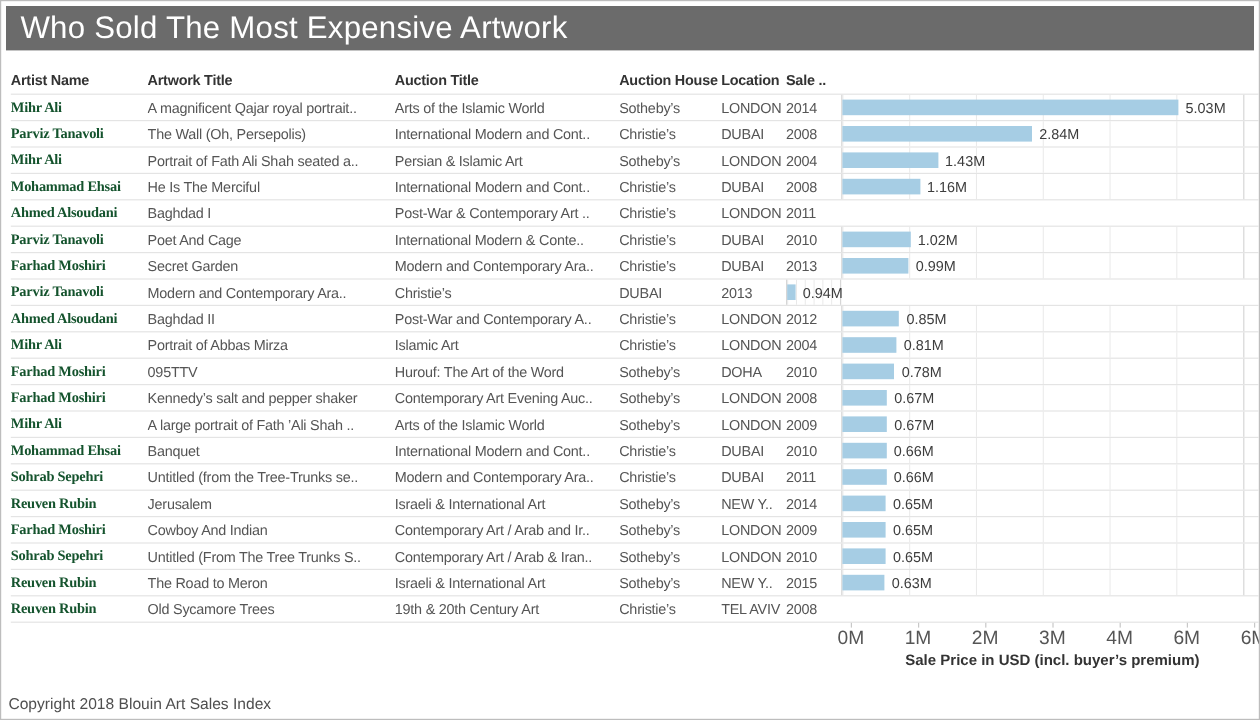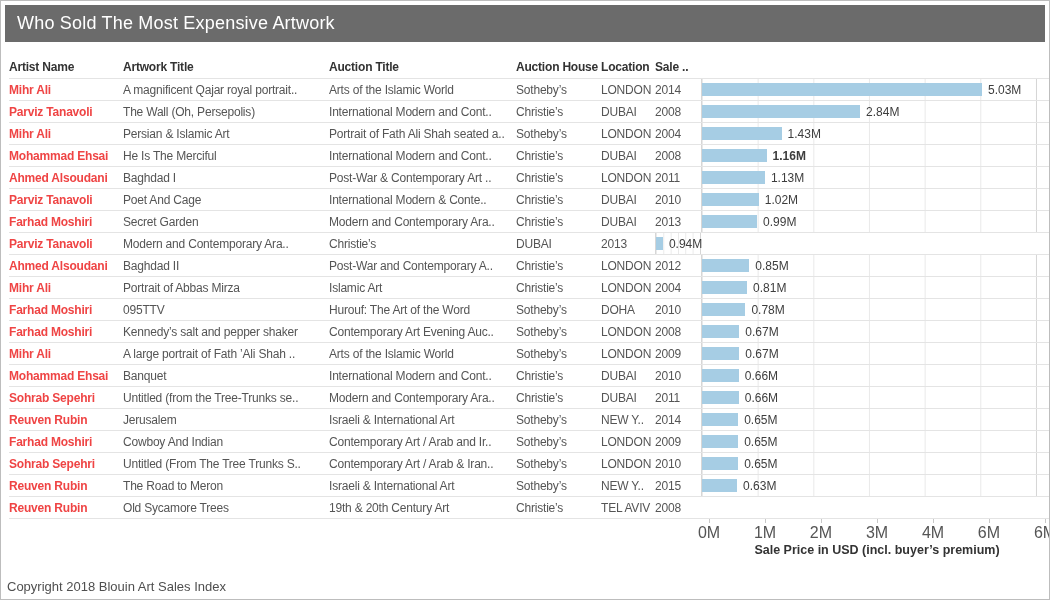--- a/index.html
+++ b/index.html
@@ -14,21 +14,21 @@
     overflow:hidden;
   }
 
   .banner {
     margin:4px 4px 0 4px;
     height:37px;
     background:var(--banner-bg,#6b6b6b);
     color:#ffffff;
     display:flex; align-items:center;
     padding-left:12px;
-    font-size:18px;
+    font-size:26px;
     letter-spacing:0.2px;
   }
 
   .table { margin-top:14px; padding-left:8px; }
 
   .grid-row {
     display:grid;
     grid-template-columns:114px 206px 187px 85px 54px 46px 336px;
     height:22px;
     align-items:center;
@@ -43,21 +43,21 @@
   .rows { border-top:1px solid #e4e4e4; }
 
   .trow { border-bottom:1px solid #e4e4e4; }
 
   .c {
     font-size:12px; color:#555555;
     letter-spacing:-0.2px;
     white-space:nowrap; overflow:hidden;
     padding-right:4px;
   }
-  .c.artist { font-weight:bold; color:#ef4444; }
+  .c.artist { font-weight:bold; color:#14532d;font-family:Liberation Serif, serif; }
 
   .chart-cell {
     position:relative;
     align-self:stretch; height:100%;
     padding:0;
     border-left:1px solid #d6d6d6;
     border-right:1px solid #d6d6d6;
     background-image:linear-gradient(to right,#e9e9e9 1px,transparent 1px);
     background-size:calc(100%/6) 100%;
     overflow:visible;
@@ -139,55 +139,51 @@
     <div class="c location">DUBAI</div>
     <div class="c year">2008</div>
     <div class="chart-cell">
       <div class="bar" style="width: 47.3333%;"></div>
       <span class="val" style="left: 47.3333%;">2.84M</span>
     </div>
   </div>
 
   <div class="grid-row trow">
     <div class="c artist">Mihr Ali</div>
+    <div class="c artwork">Portrait of Fath Ali Shah seated a..</div>
     <div class="c auction">Persian &amp; Islamic Art</div>
-    <div class="c artwork">Portrait of Fath Ali Shah seated a..</div>
     <div class="c house">Sotheby’s</div>
     <div class="c location">LONDON</div>
     <div class="c year">2004</div>
     <div class="chart-cell">
       <div class="bar" style="width: 23.8333%;"></div>
       <span class="val" style="left: 23.8333%;">1.43M</span>
     </div>
   </div>
 
   <div class="grid-row trow">
     <div class="c artist">Mohammad Ehsai</div>
     <div class="c artwork">He Is The Merciful</div>
     <div class="c auction">International Modern and Cont..</div>
     <div class="c house">Christie’s</div>
     <div class="c location">DUBAI</div>
     <div class="c year">2008</div>
     <div class="chart-cell">
       <div class="bar" style="width: 19.3333%;"></div>
-      <span class="val" style="left: 19.3333%; font-weight: bold;">1.16M</span>
+      <span class="val" style="left: 19.3333%;">1.16M</span>
     </div>
   </div>
 
   <div class="grid-row trow">
     <div class="c artist">Ahmed Alsoudani</div>
     <div class="c artwork">Baghdad I</div>
     <div class="c auction">Post-War &amp; Contemporary Art ..</div>
     <div class="c house">Christie’s</div>
     <div class="c location">LONDON</div>
     <div class="c year">2011</div>
-    <div class="chart-cell">
-      <div class="bar" style="width: 18.8333%;"></div>
-      <span class="val" style="left: 18.8333%;">1.13M</span>
-    </div>
   </div>
 
   <div class="grid-row trow">
     <div class="c artist">Parviz Tanavoli</div>
     <div class="c artwork">Poet And Cage</div>
     <div class="c auction">International Modern &amp; Conte..</div>
     <div class="c house">Christie’s</div>
     <div class="c location">DUBAI</div>
     <div class="c year">2010</div>
     <div class="chart-cell">

